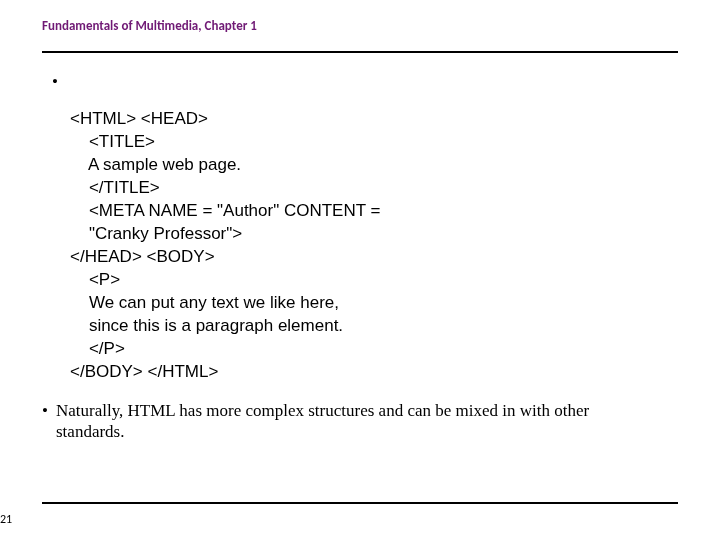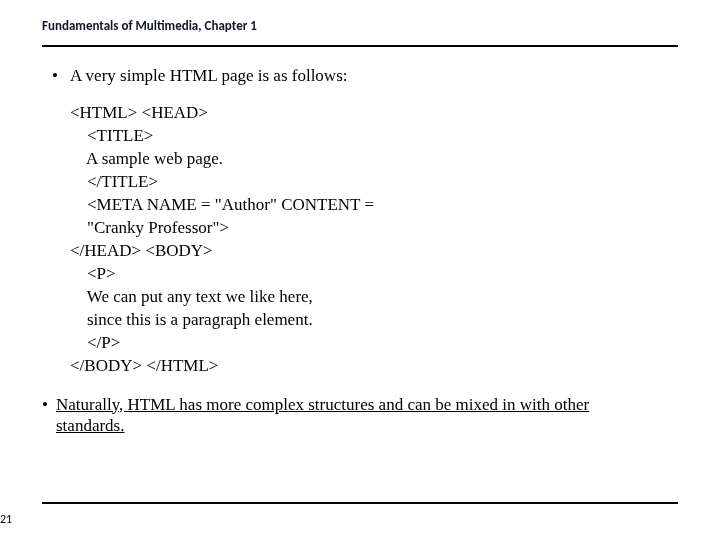--- a/index.html
+++ b/index.html
@@ -7,61 +7,60 @@
   body {
     padding: 18px 42px 10px 42px;
     font-family: "Times New Roman", Times, serif;
     color: #000;
     position: relative;
   }
   .header-title {
     font-family: Calibri, Arial, sans-serif;
     font-weight: 600;
     font-size: 13px;
-    color: #0f172a;
-    padding-bottom: 12px;
+    color: #701a75;
+    padding-bottom: 18px;
   }
   .rule-top { border-top: 2px solid #000; margin-bottom: 18px; }
   .rule-bottom { border-top: 2px solid #000; position: absolute; left: 42px; right: 42px; bottom: 36px; }
   .page-num {
     position: absolute;
     left: 0; right: 0;
     bottom: 14px;
     text-align: left;
     font-family: Calibri, Arial, sans-serif;
     font-size: 12px;
     color: #000;
   }
   .content { font-size: 17px; line-height: 1.25; }
   .lead-row { display: flex; align-items: flex-start; margin: 4px 0 16px 10px; }
   .bullet-dot { width: 18px; flex: 0 0 18px; }
   .lead-text { }
   .code-block {
-    font-family: Liberation Serif, serif;
+    font-family: Liberation Sans, sans-serif;
     font-size: 17px;
     line-height: 1.35;
     white-space: pre;
     margin-left: 28px;
     margin-bottom: 16px;
   }
   .closing-row { display: flex; align-items: flex-start; margin-left: 0; }
   .closing-bullet { width: 14px; flex: 0 0 14px; }
-  .closing-text { max-width: 590px; text-decoration: underline; }
+  .closing-text { max-width: 590px; }
 </style>
 </head>
 <body>
 
 <div class="header-title">Fundamentals of Multimedia, Chapter 1</div>
 <div class="rule-top"></div>
 
 <div class="content">
 
   <div class="lead-row">
     <div class="bullet-dot">•</div>
-    <div class="lead-text">A very simple HTML page is as follows:</div>
   </div>
 
   <div class="code-block">&lt;HTML&gt; &lt;HEAD&gt;
     &lt;TITLE&gt;
     A sample web page.
     &lt;/TITLE&gt;
     &lt;META NAME = "Author" CONTENT =
     "Cranky Professor"&gt;
 &lt;/HEAD&gt; &lt;BODY&gt;
     &lt;P&gt;

